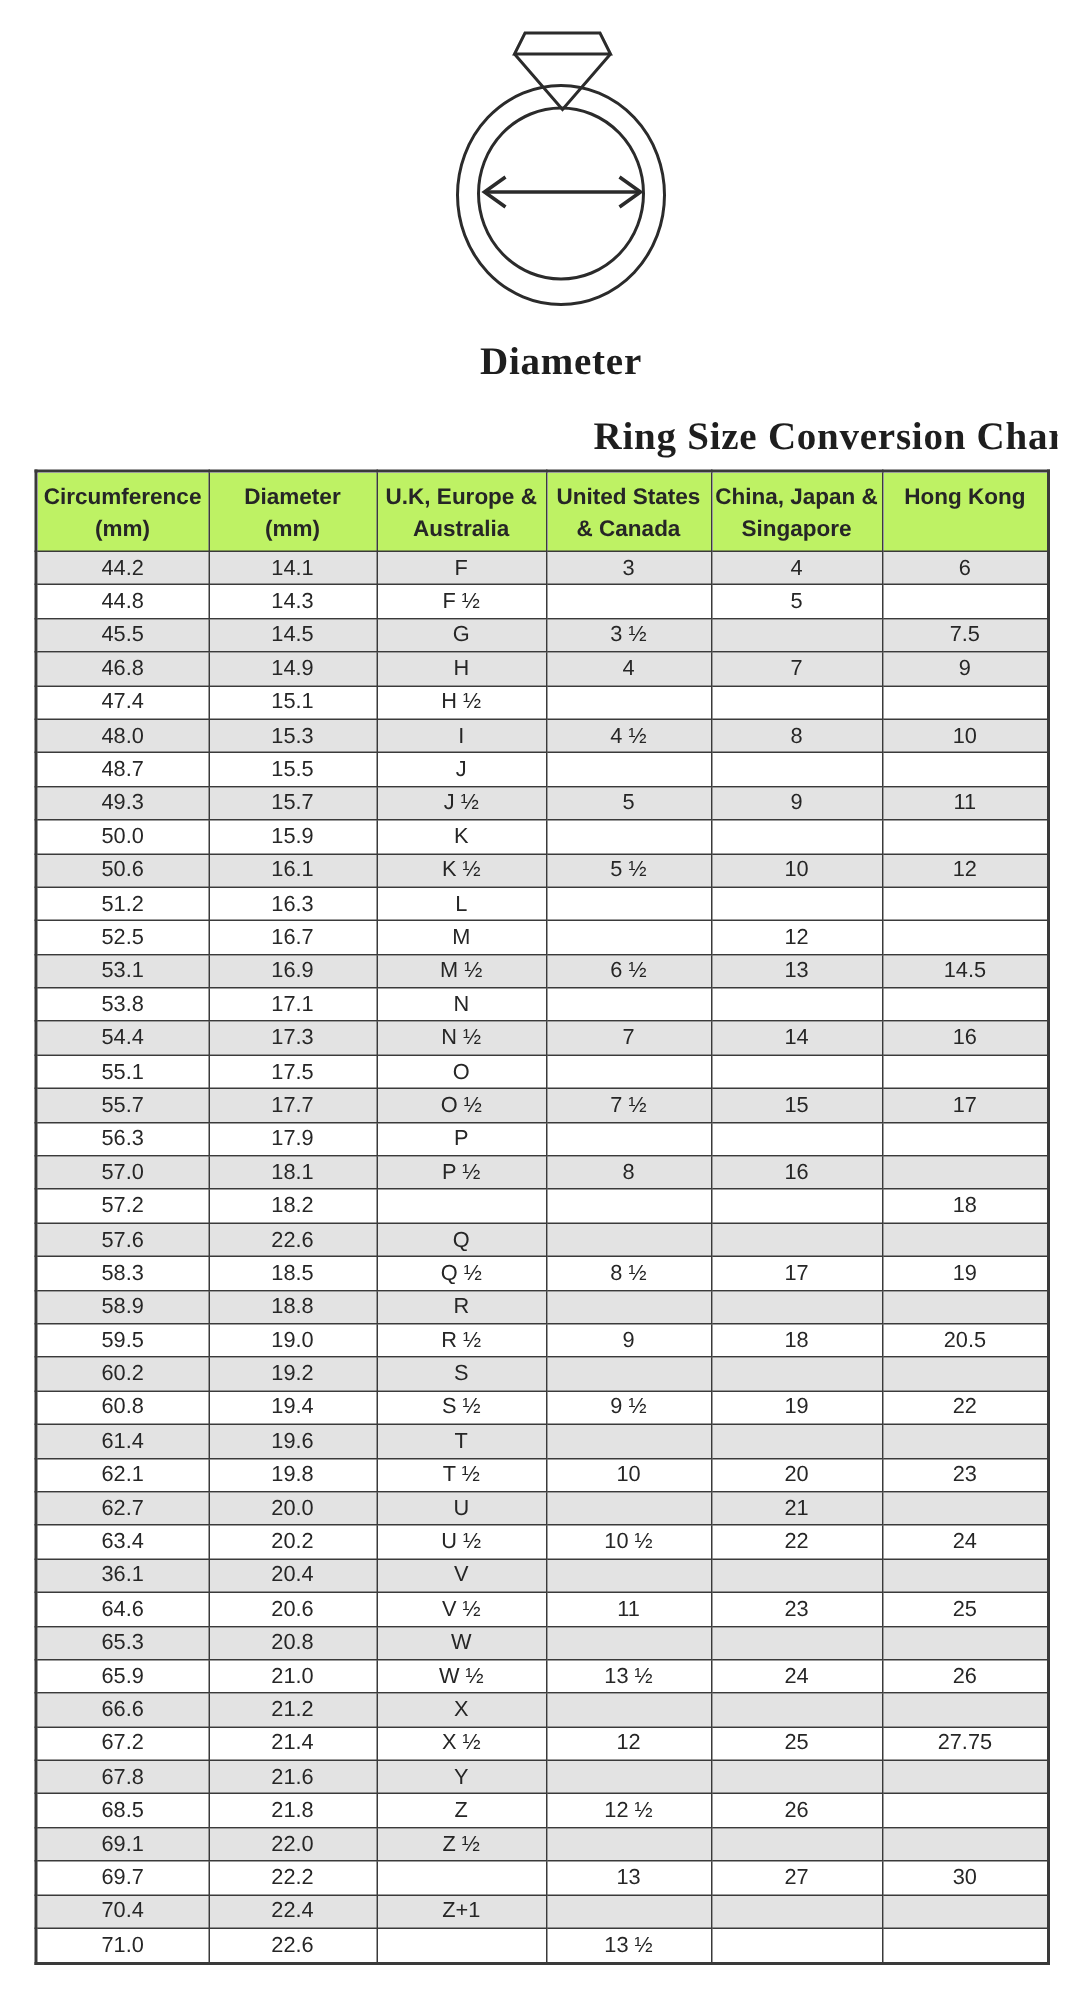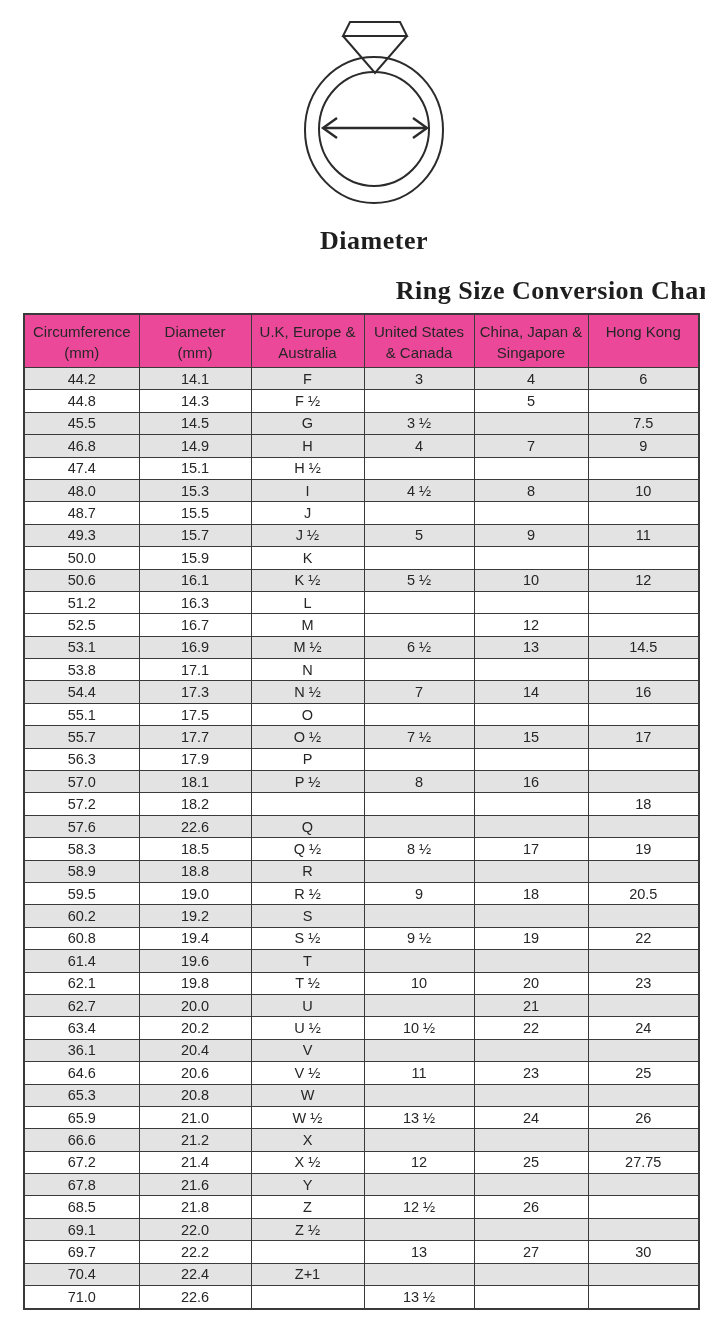--- a/index.html
+++ b/index.html
@@ -60,25 +60,25 @@
   .conv-table td {
     border: 1.5px solid var(--border-color, #3a3a3a);
     text-align: center;
     padding: 0;
     overflow: hidden;
   }
   .conv-table th {
     height: 46px;
     vertical-align: top;
     padding-top: 6px;
-    font-weight: 400;
+    font-weight: 700;
     font-size: 15px;
     line-height: 21px;
     white-space: pre-line;
-    background: #ec4899;
+    background: #bef264;
     color: #262626;
   }
   .conv-table td {
     height: 21px;
     vertical-align: middle;
     font-size: 14.5px;
     background: var(--row-plain, #ffffff);
     color: #262626;
   }
   .conv-table tbody tr.shaded td {

